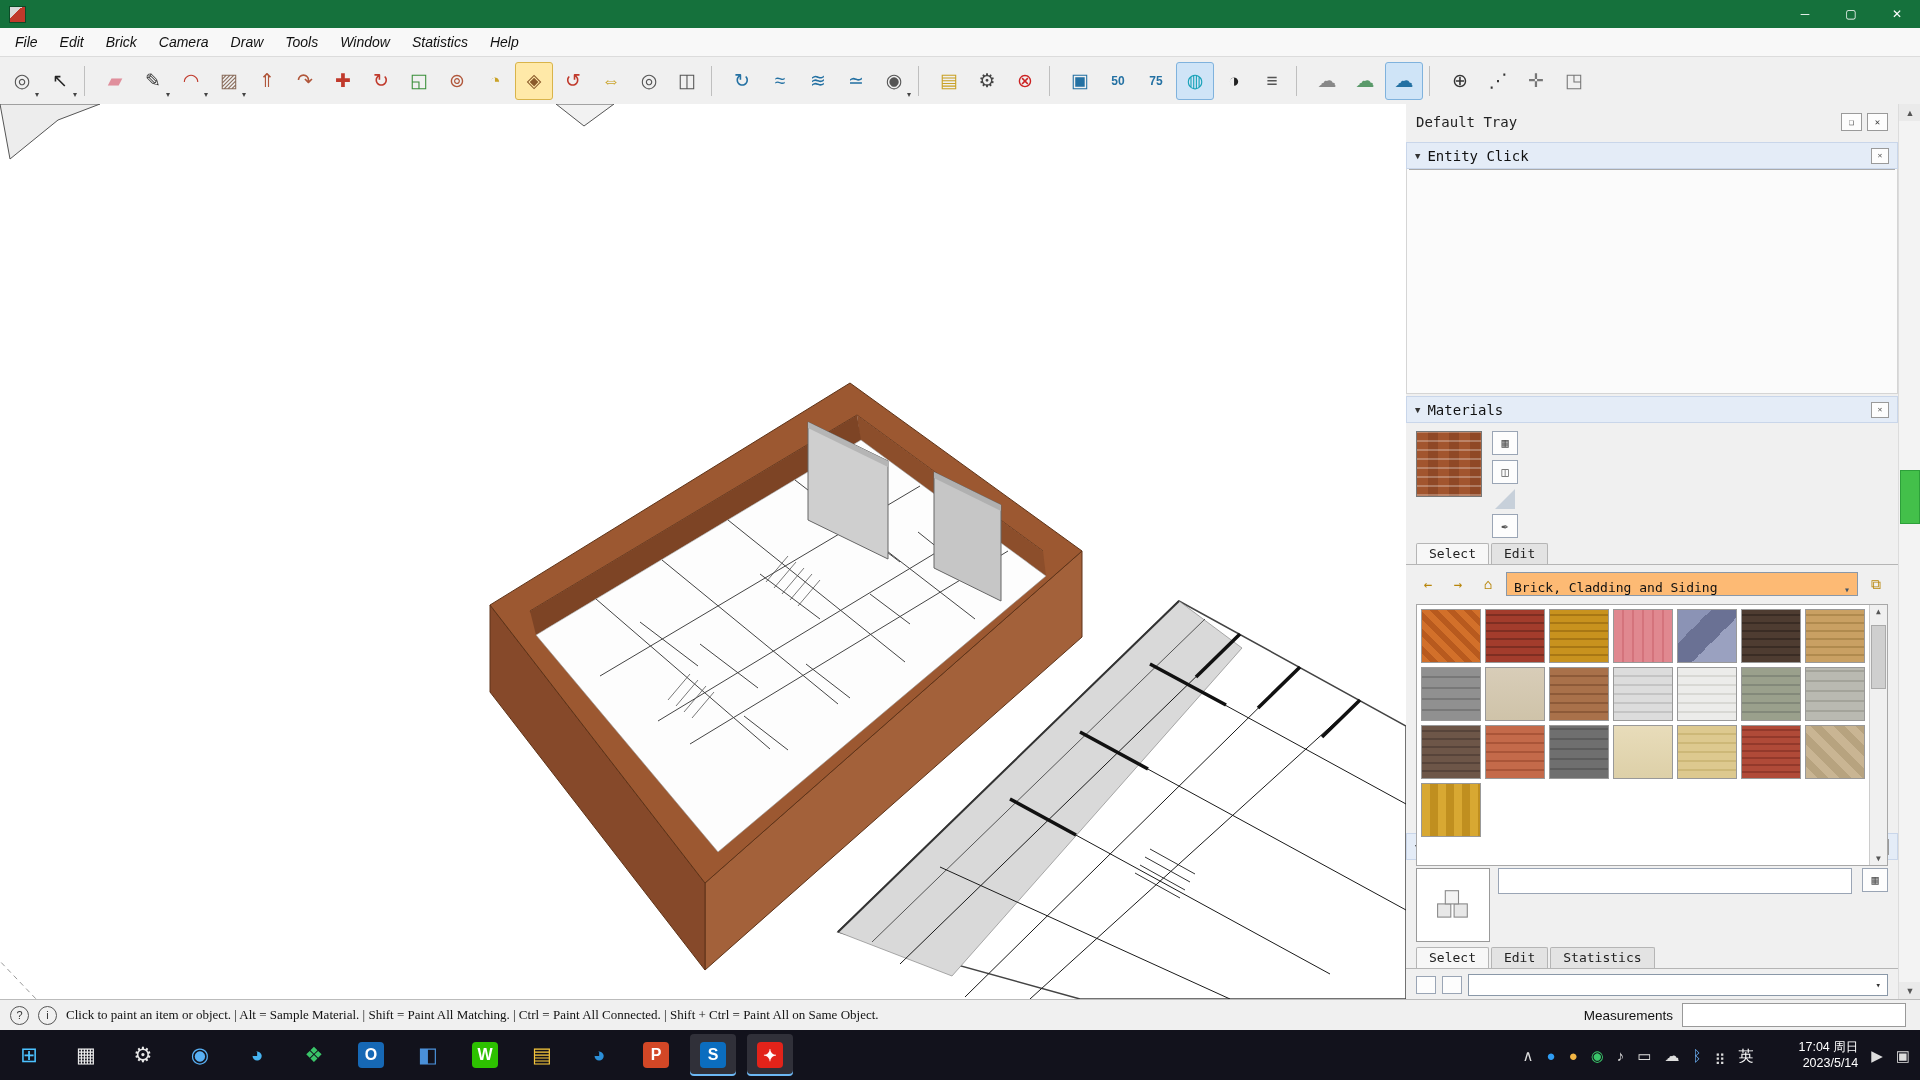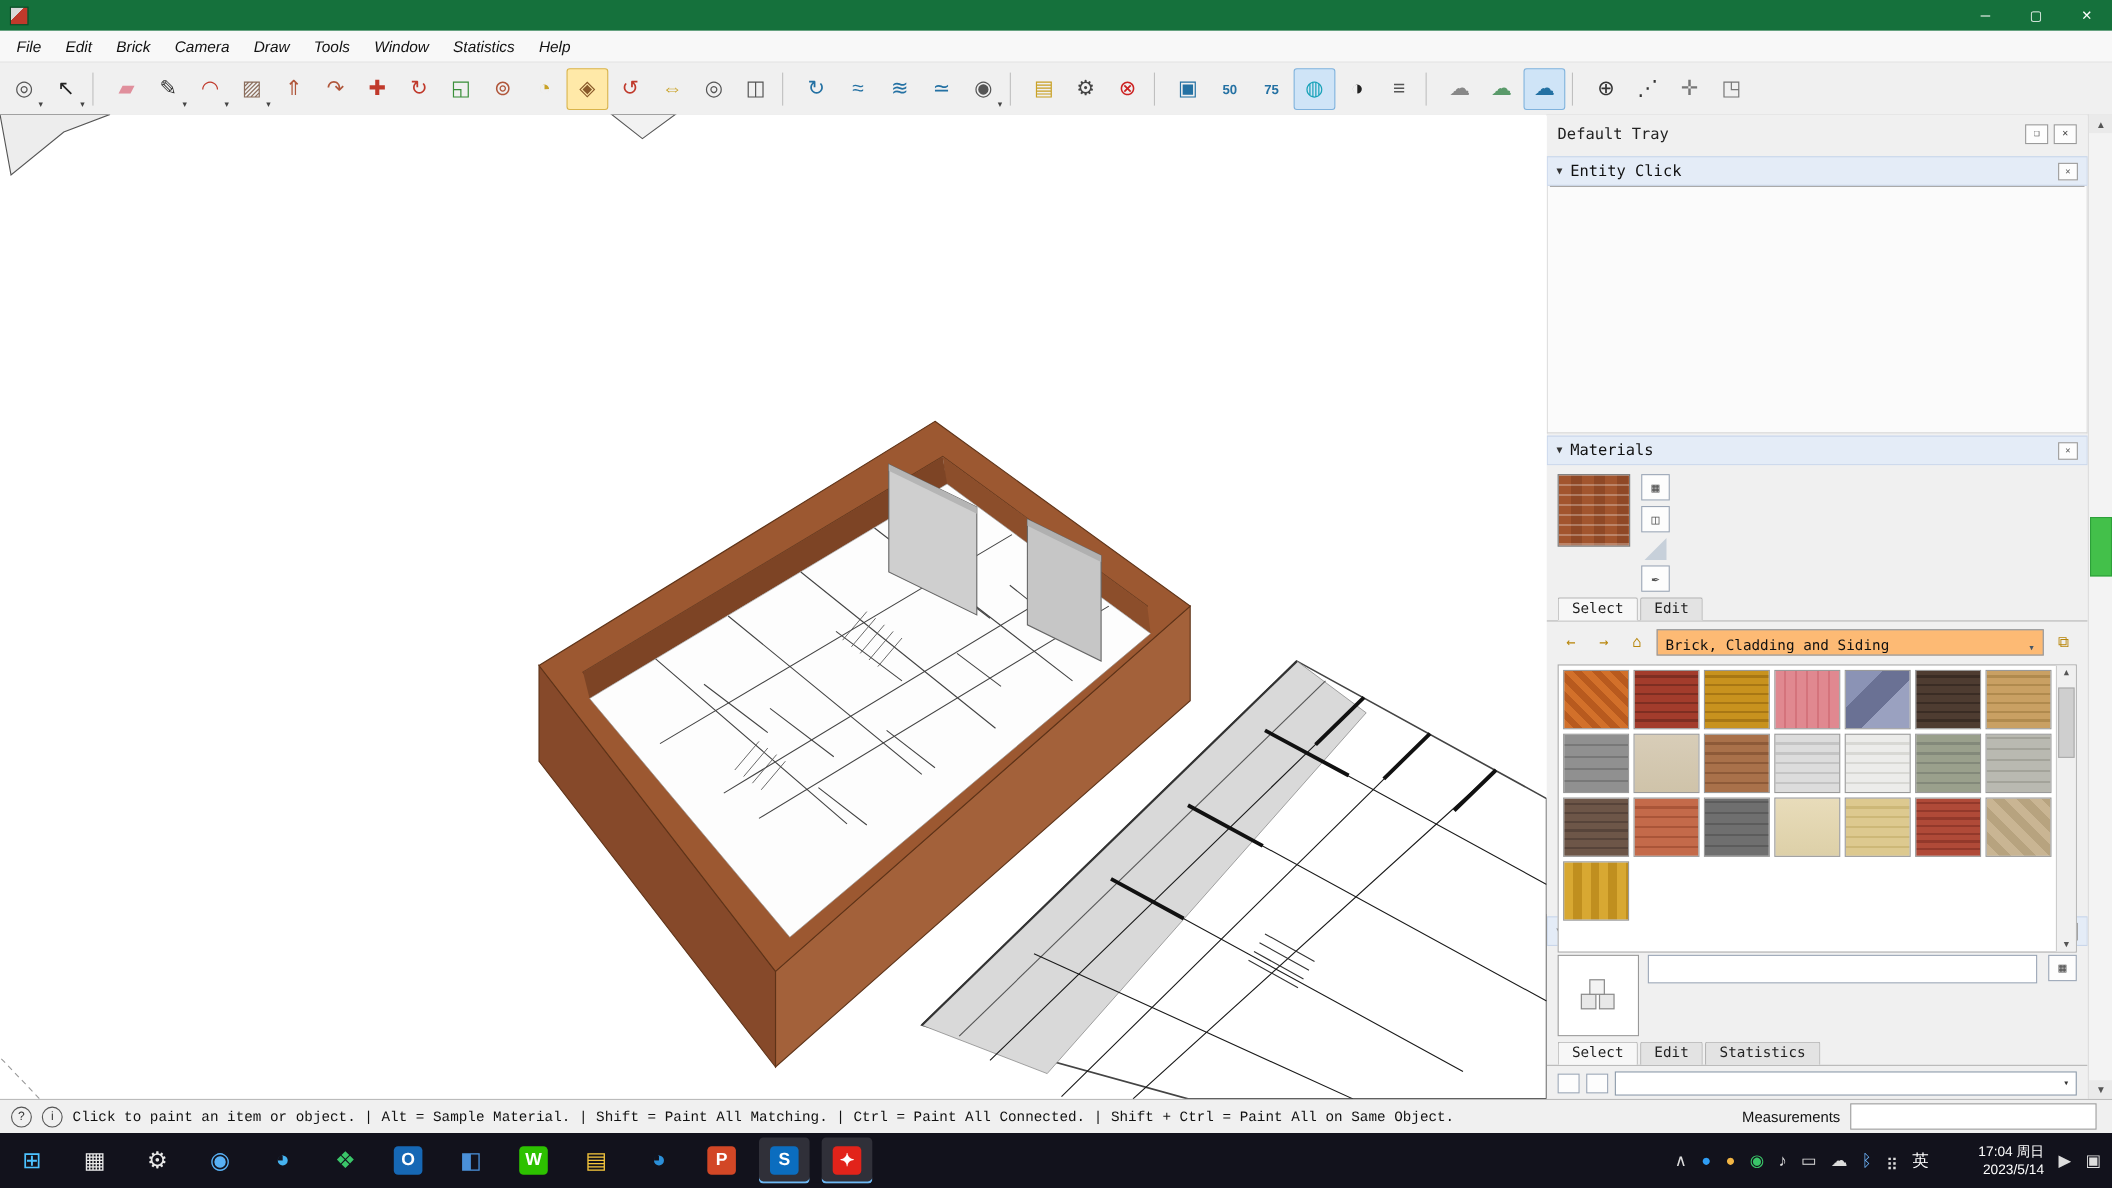--- a/index.html
+++ b/index.html
@@ -103,21 +103,21 @@
   .tsb-up{position:absolute;top:0;left:0;right:0;height:17px;display:flex;align-items:center;justify-content:center;background:#eaeaea;}
   .tsb-down{position:absolute;bottom:0;left:0;right:0;height:17px;display:flex;align-items:center;justify-content:center;background:#eaeaea;}
   .tsb-thumb{position:absolute;left:1px;right:1px;top:366px;height:52px;background:#43c04a;border:1px solid #2da03a;}
 
   
   .statusbar{position:absolute;left:0;right:0;bottom:50px;height:31px;background:#f0f0f0;
              border-top:1px solid #bbb;display:flex;align-items:center;padding:0 10px;gap:9px;
              box-sizing:border-box;}
   .circle-ic{width:17px;height:17px;border:1.4px solid #555;border-radius:50%;font-size:11px;
              display:flex;align-items:center;justify-content:center;color:#333;flex:0 0 auto;}
-  .hint{font-family:Liberation Mono, monospace;font-size:13px;color:#111;white-space:nowrap;overflow:hidden;}
+  .hint{font-family:Liberation Serif, serif;font-size:13px;color:#111;white-space:nowrap;overflow:hidden;}
   .meas-label{margin-left:auto;font-size:13.5px;color:#111;white-space:nowrap;}
   .meas-input{width:218px;height:20px;border:1px solid #999;background:#fff;margin-right:4px;}
 
   
   .taskbar{position:absolute;left:0;right:0;bottom:0;height:50px;background:#12121c;
            display:flex;align-items:center;padding:0 6px;color:#ddd;box-sizing:border-box;}
   .tb-apps{display:flex;align-items:center;gap:11px;}
   .app{width:46px;height:42px;display:flex;align-items:center;justify-content:center;
        border-radius:4px;font-size:21px;}
   .app.active{background:rgba(255,255,255,.13);box-shadow:inset 0 -2px 0 #6cb8f5;}

